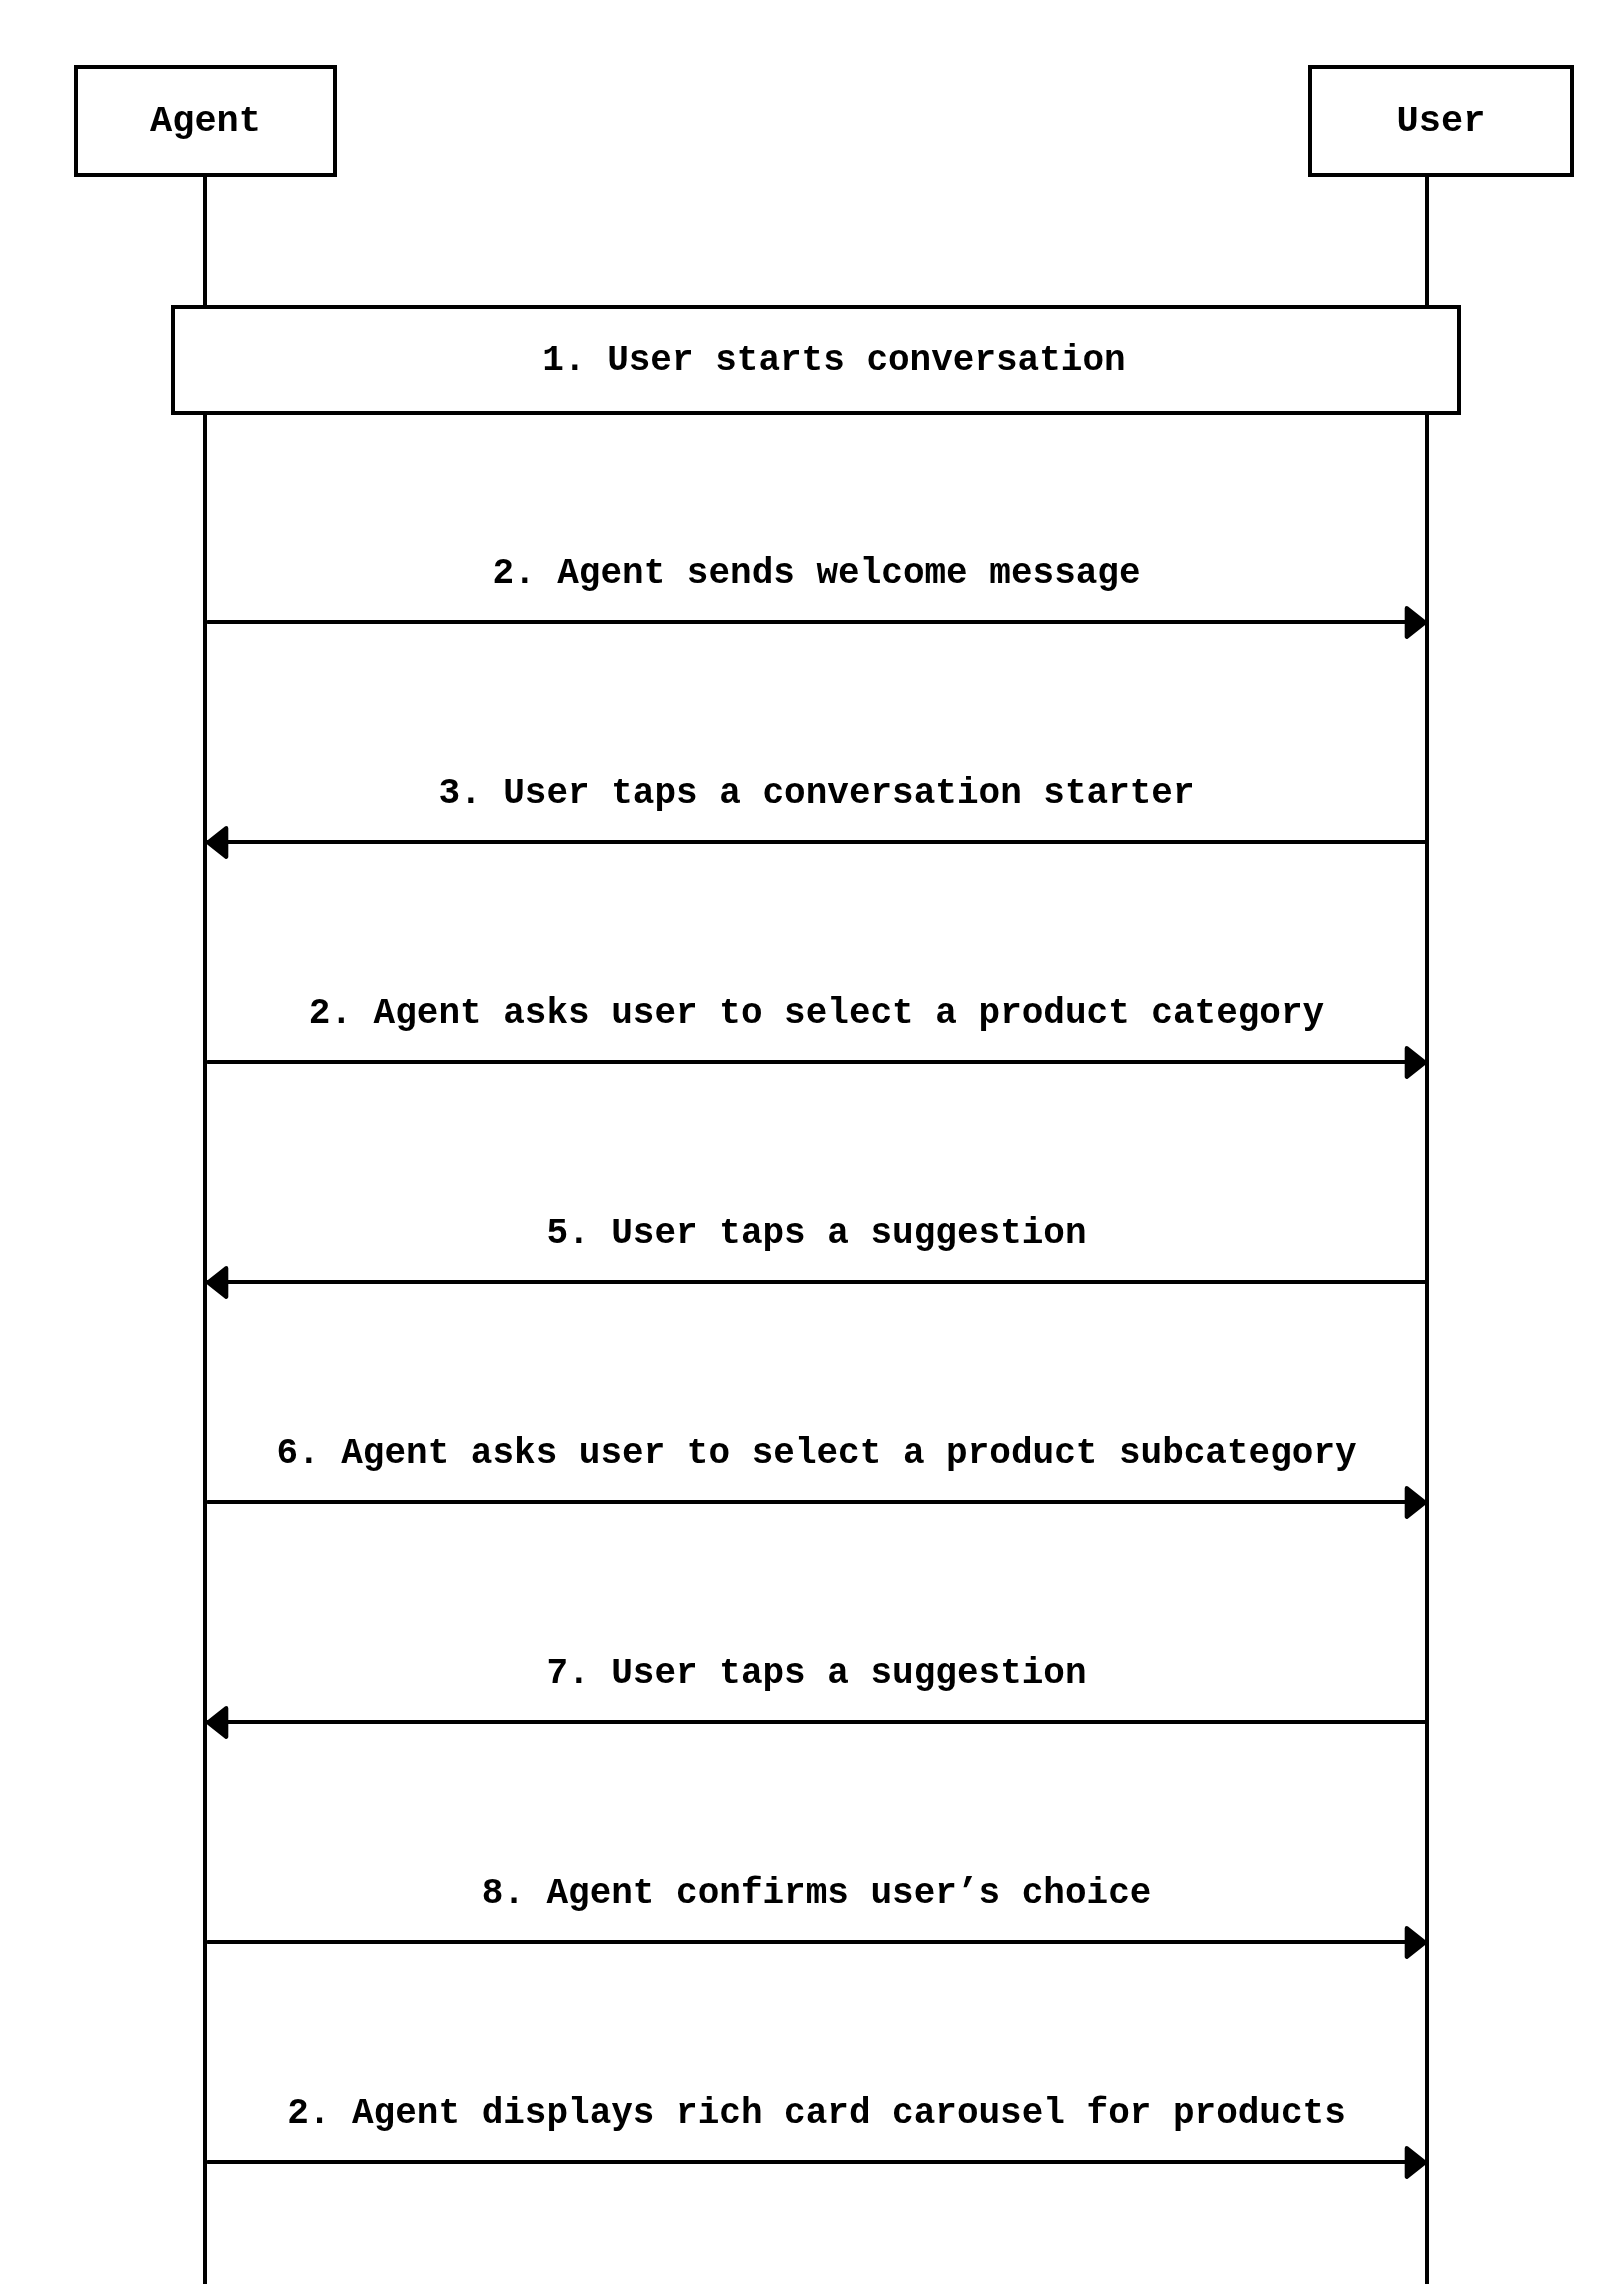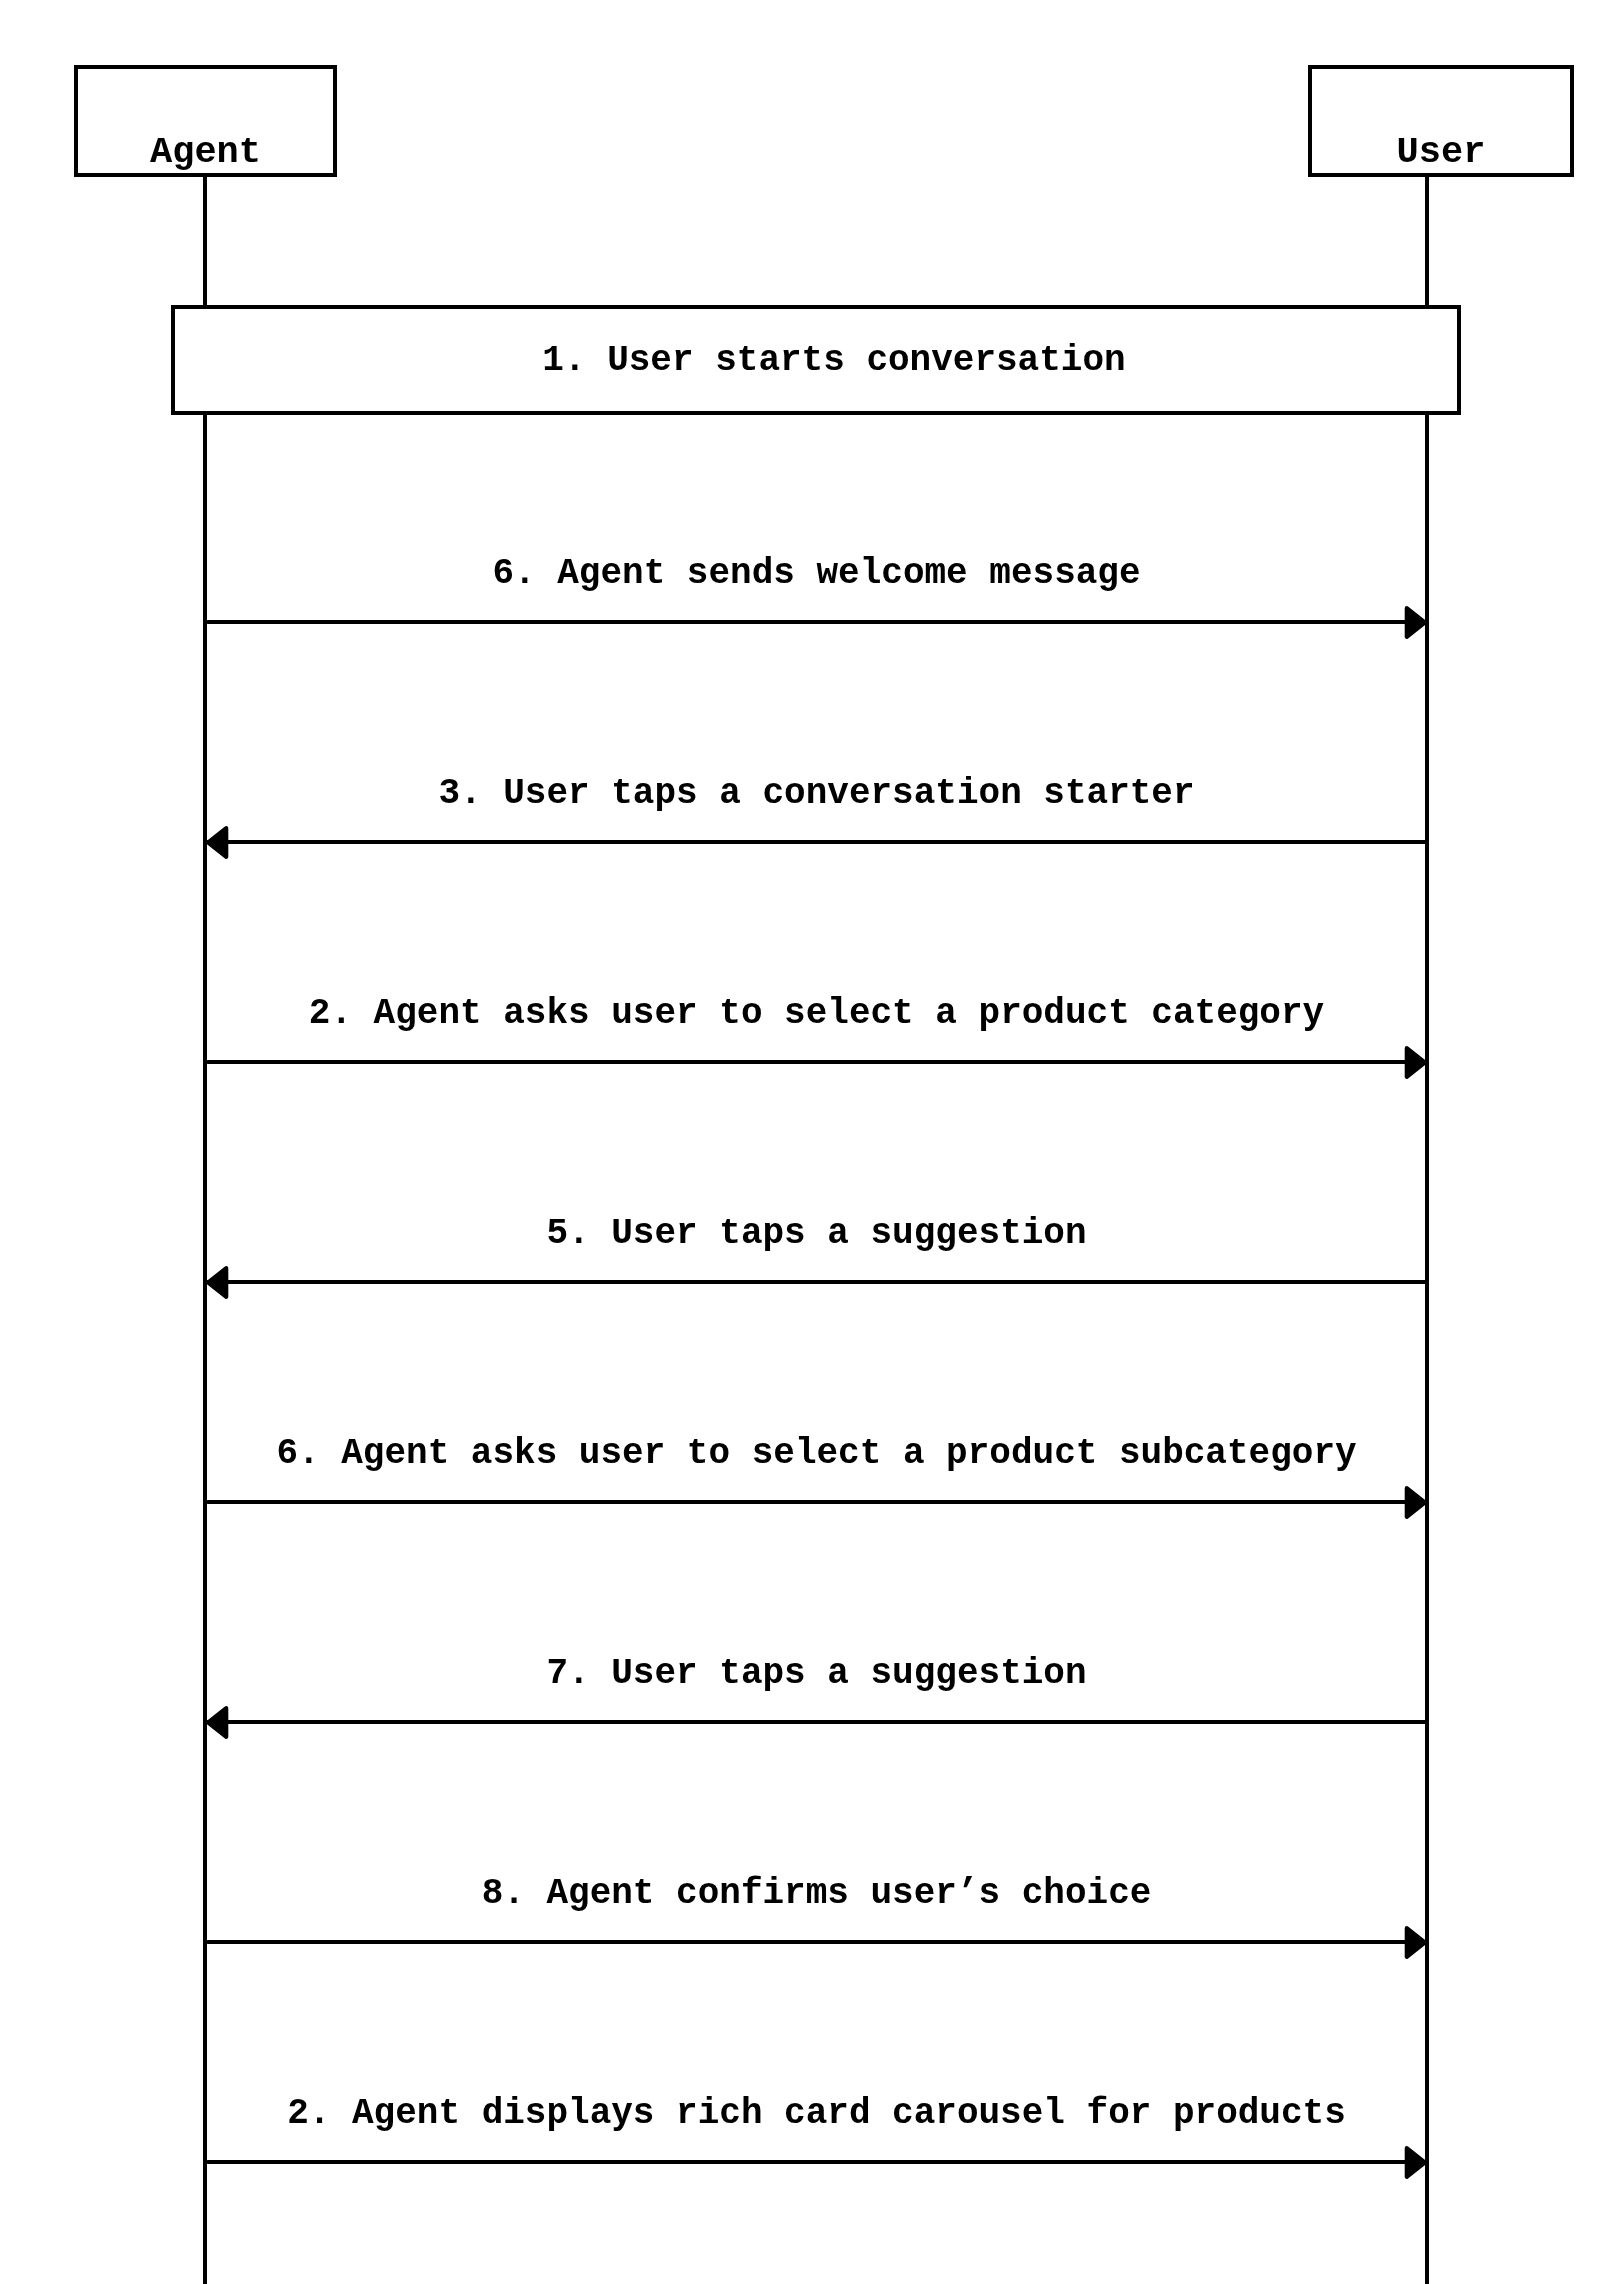--- a/index.html
+++ b/index.html
@@ -10,21 +10,21 @@
     background: var(--fill, #ffffff);
     font-family: "Liberation Mono", "DejaVu Sans Mono", monospace;
     color: var(--text, #000000);
     overflow: hidden;
   }
   .actor {
     position: absolute;
     border: 4.6px solid var(--stroke, #000);
     background: var(--fill, #fff);
     display: flex;
-    align-items: flex-end;
+    align-items: center;
     justify-content: center;
     font-size: 37px;
     font-weight: bold;
     box-sizing: border-box;
     z-index: 3;
   }
   .actor.agent { left: 74px; width: 263px; }
   .actor.user  { left: 1308px; width: 266px; }
   .actor.top    { top: 65px;  height: 112px; }
   .lifeline {
@@ -93,21 +93,21 @@
   <div class="lifeline agent"></div>
   <div class="lifeline user"></div>
 
   <div class="note">
     <span>1. User starts conversation</span>
   </div>
 
   <div id="messages-layer">
       <div class="msg-row" style="top: 622px;">
         <div class="msg-label">
-          <div>6. Agent sends welcome message</div>
+          <div>2. Agent sends welcome message</div>
         </div>
         <div class="msg-line"></div>
         <svg class="msg-head" style="left:1404px" width="24" height="37" viewBox="0 0 52 80">
           <path d="M6 9 L45 40 L6 71 Z" fill="#000000" stroke="#000000" stroke-width="9" stroke-linejoin="round" stroke-linecap="round"></path>
         </svg>
       </div>
       <div class="msg-row" style="top: 842px;">
         <div class="msg-label">
           <div>3. User taps a conversation starter</div>
         </div>

